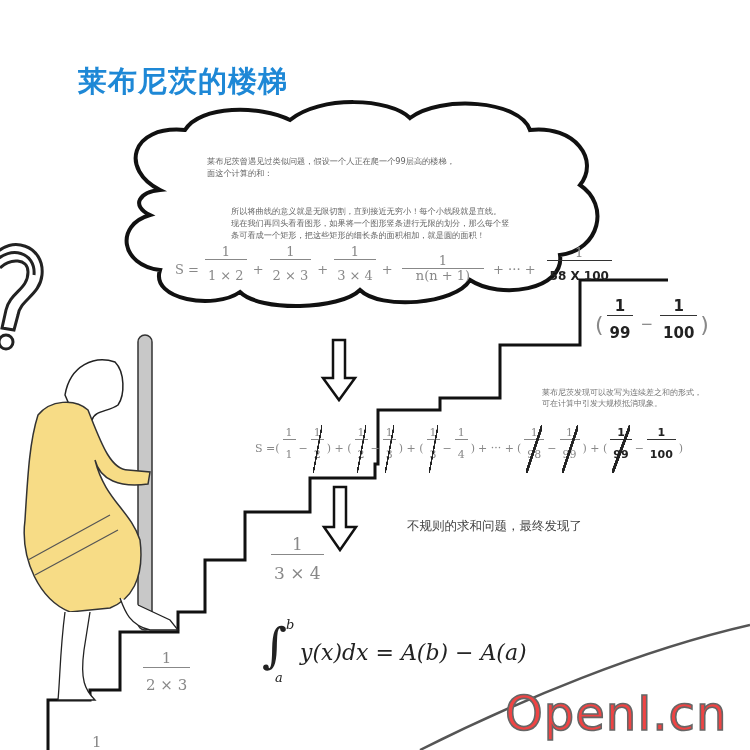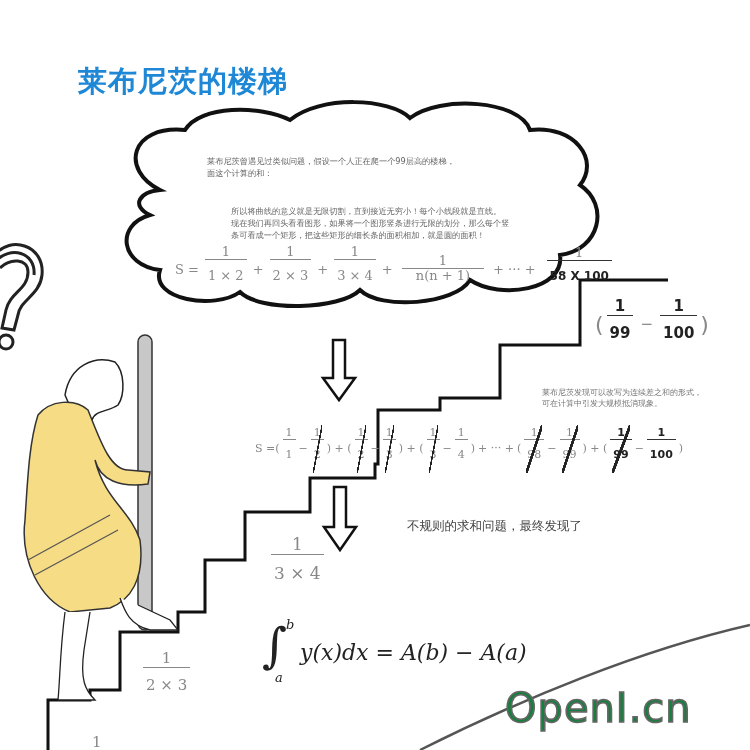--- a/index.html
+++ b/index.html
@@ -14,21 +14,21 @@
   .frac .num { padding:0 3px; line-height:1.1; }
   .frac .den { border-top:1px solid #888; padding:9px 3px; line-height:1.15; }
   .bold-frac .num, .bold-frac .den { font-family:"DejaVu Sans", sans-serif; font-weight:bold; color:#222; }
   .bold-frac .den { border-top:1px solid #333; }
   .op { margin:0 3px; vertical-align:middle; }
   .struck { position:relative; }
   .struck::after { content:""; position:absolute; left:2px; right:2px; top:-2px; bottom:-2px;
                    background:linear-gradient(to bottom right, transparent 46%, #222 47%, #222 55%, transparent 56%); }
   .note { font-size:8px; color:#777; line-height:11px; white-space:nowrap; }
   .note2 { font-size:12.5px; color:#444; line-height:18px; white-space:nowrap; }
-  .watermark { font-family:"DejaVu Sans", sans-serif; font-size:40px; color:#15803d;
+  .watermark { font-family:"DejaVu Sans", sans-serif; font-size:48px; color:#ef4444;
                -webkit-text-stroke:1.6px #666; letter-spacing:1px; }
 </style>
 </head>
 <body>
 
 <svg class="abs" style="left:0;top:0" width="750" height="750" viewBox="0 0 750 750">
 
   <path d="M160,190 C120,170 130,125 185,130 C200,105 260,105 290,120 C320,95 390,98 410,118 C440,95 520,100 530,130 C575,125 600,160 580,185 C610,205 600,250 560,255 C565,290 500,300 470,280 C455,305 380,310 360,290 C340,310 260,312 240,292 C215,310 150,300 160,270 C120,265 115,225 150,215 C130,205 140,192 160,190 Z" fill="#fff" stroke="#111" stroke-width="4"></path>
 
   <g fill="none" stroke="#222" stroke-width="3">

